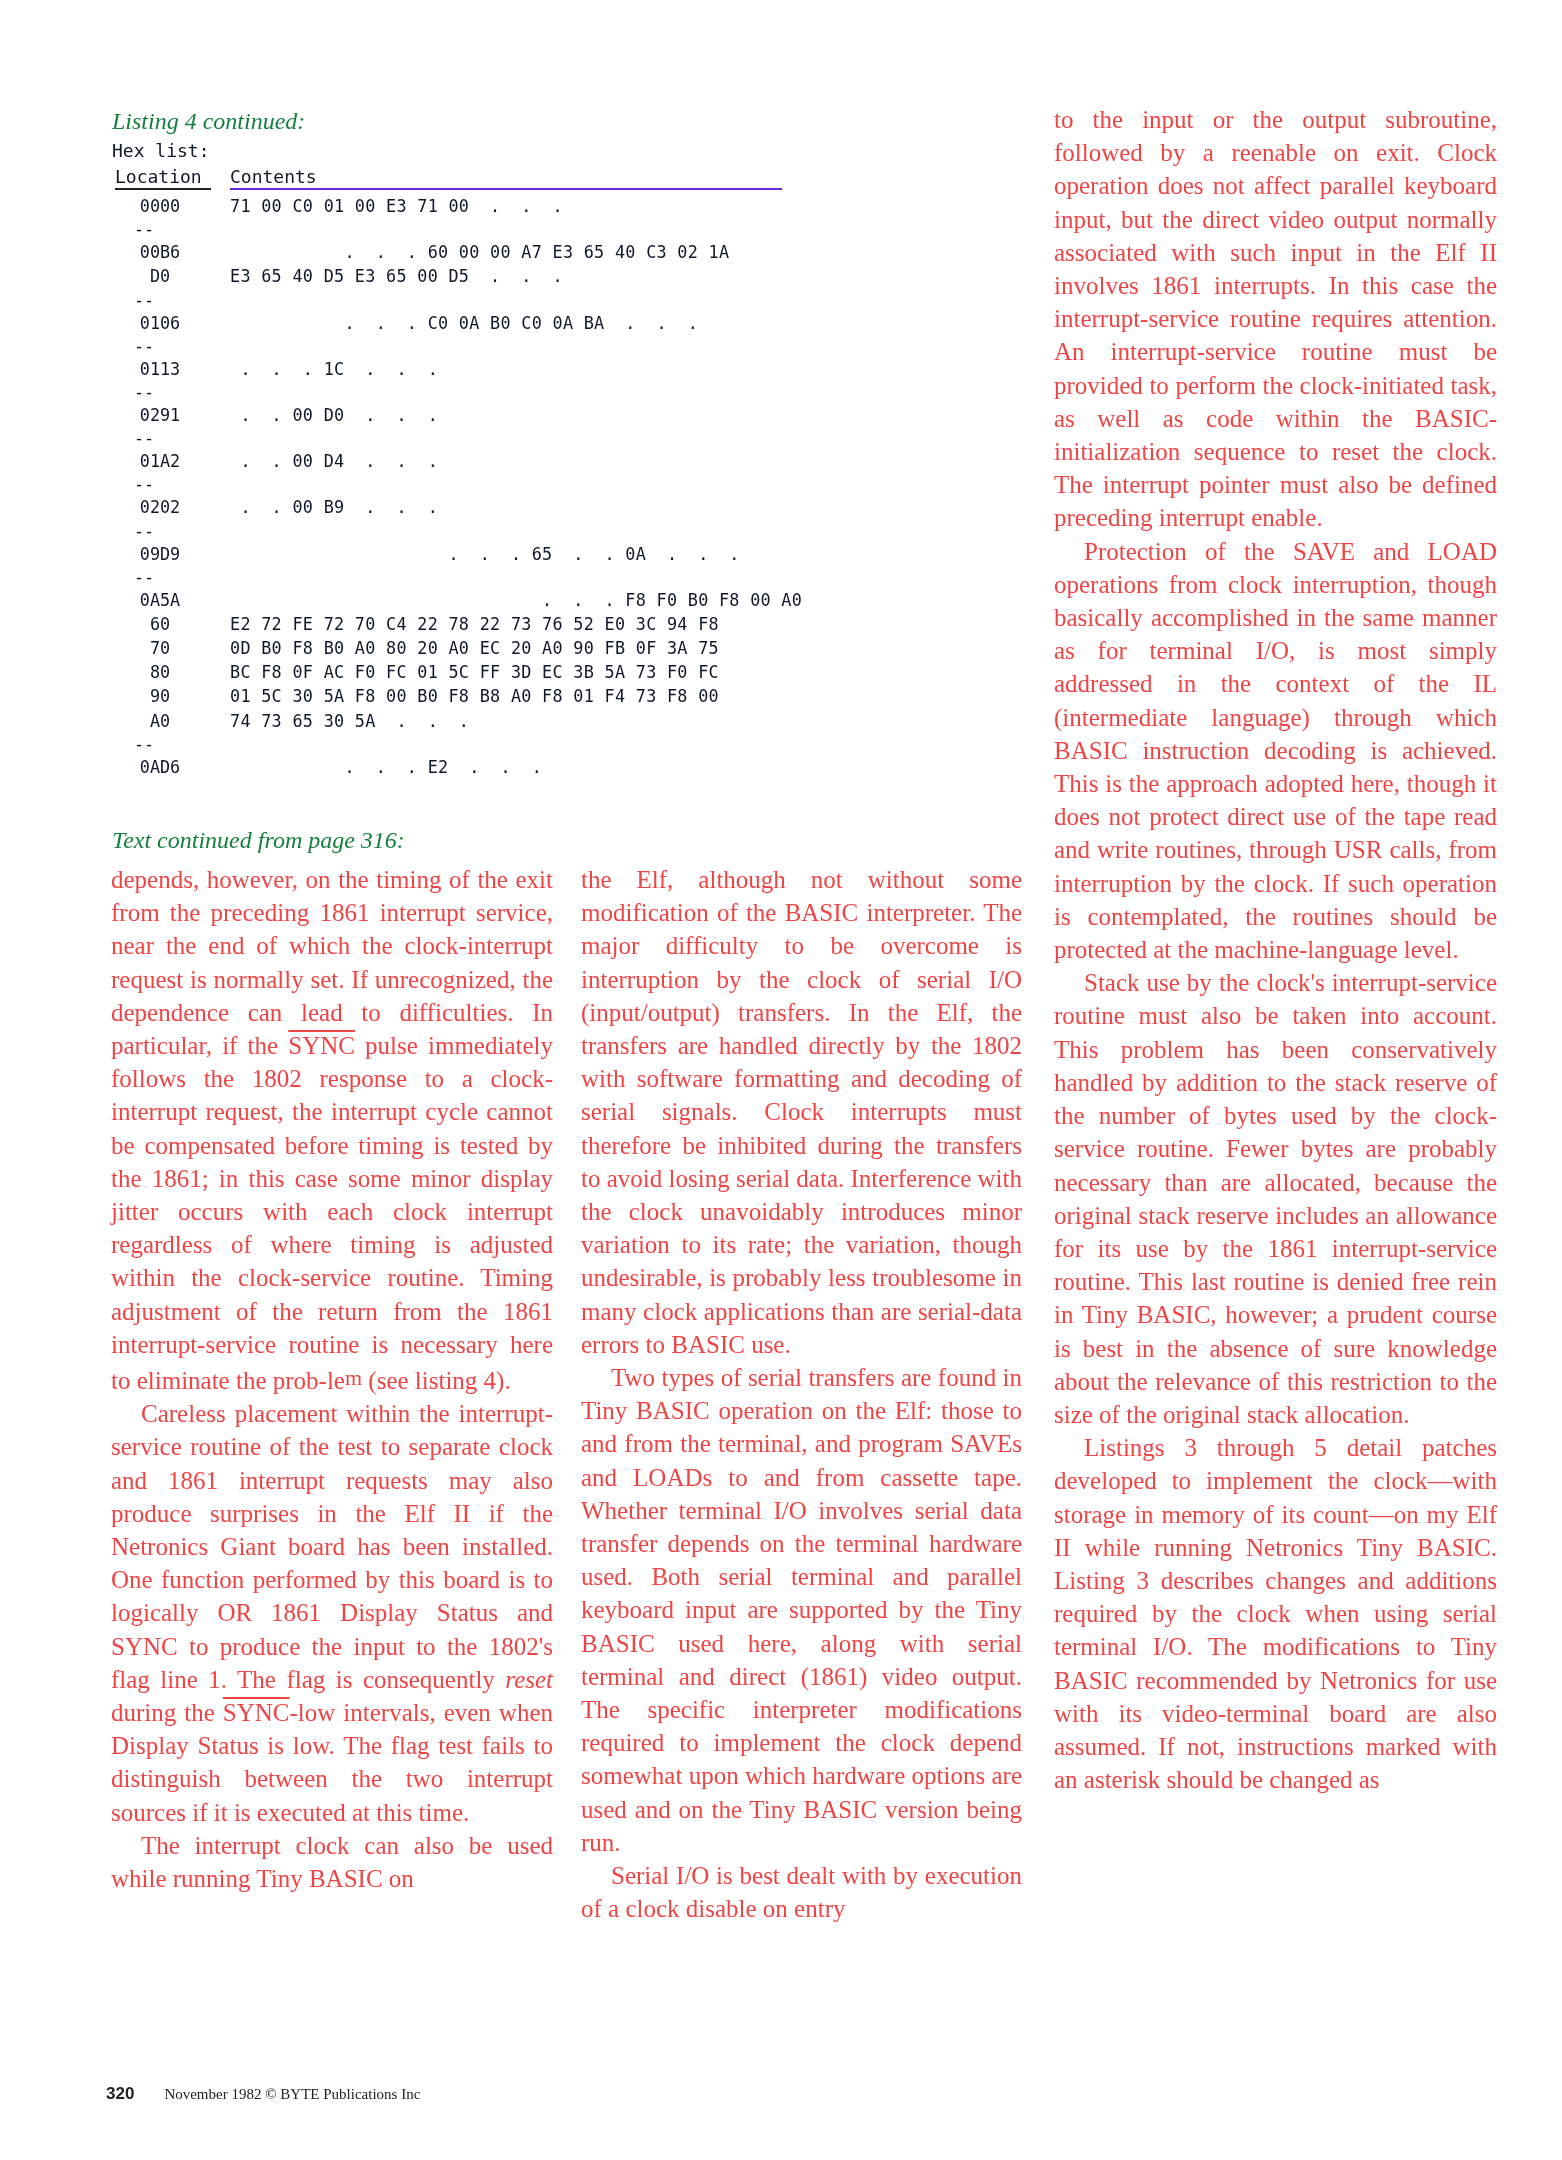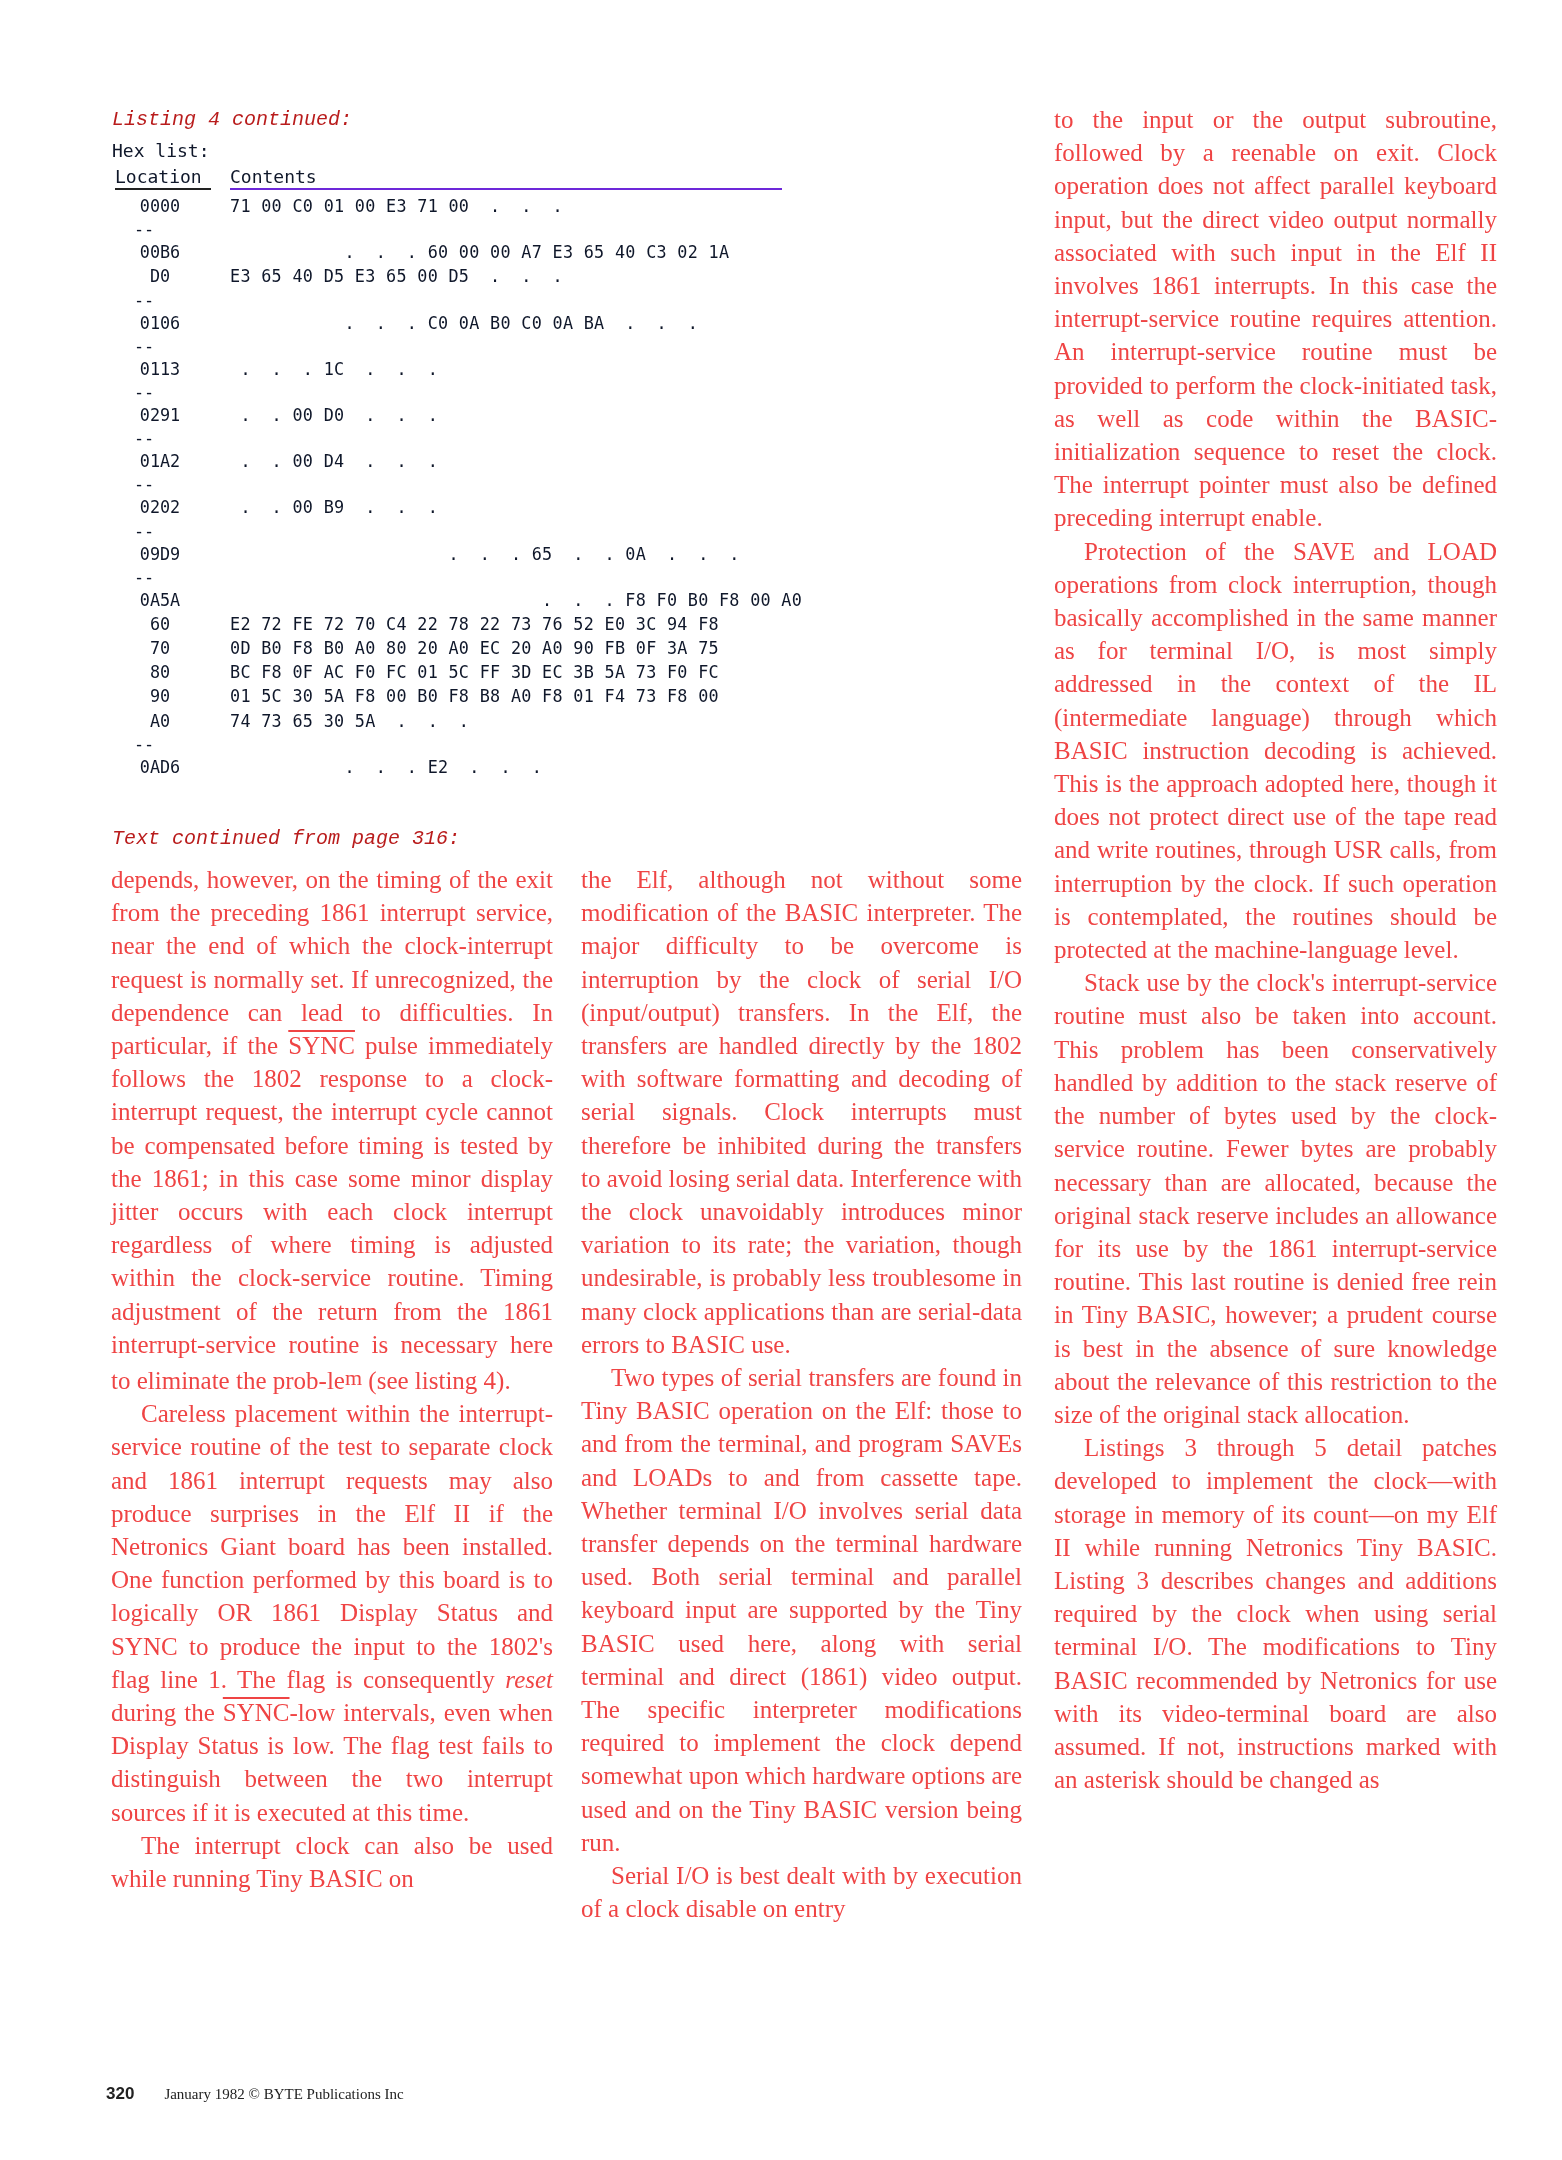--- a/index.html
+++ b/index.html
@@ -1,23 +1,23 @@
 <!DOCTYPE html>
 <html><head>
 <meta charset="utf-8">
 <style>
   html, body { margin: 0; padding: 0; background: #ffffff; }
   body { width: 1562px; height: 2160px; position: relative; overflow: hidden; color: #1a1a1a; }
 
   .caption-italic {
     position: absolute;
-    font-family: Liberation Mono, monospace;
+    font-family: Liberation Serif, serif;
     font-style: italic;
-    font-size: 20px;
-    color: #b91c1c;
+    font-size: 24px;
+    color: #15803d;
   }
 
   
   .hex-block {
     position: absolute; left: 112px; top: 138px; width: 670px;
     font-family: "DejaVu Sans Mono", monospace;
     font-size: 16.8px;
     color: #0f172a;
   }
   .hex-title { height: 26px; line-height: 26px; font-size: 18px; }
@@ -134,14 +134,14 @@
 
 <div class="col col-3">
   <p>to the input or the output subroutine, followed by a reenable on exit. Clock operation does not affect parallel keyboard input, but the direct video output normally associated with such input in the Elf II involves 1861 interrupts. In this case the interrupt-service routine requires attention. An interrupt-service routine must be provided to perform the clock-initiated task, as well as code within the BASIC-initialization sequence to reset the clock. The interrupt pointer must also be defined preceding interrupt enable.</p>
   <p class="indent">Protection of the SAVE and LOAD operations from clock interruption, though basically accomplished in the same manner as for terminal I/O, is most simply addressed in the context of the IL (intermediate language) through which BASIC instruction decoding is achieved. This is the approach adopted here, though it does not protect direct use of the tape read and write routines, through USR calls, from interruption by the clock. If such operation is contemplated, the routines should be protected at the machine-language level.</p>
   <p class="indent">Stack use by the clock's interrupt-service routine must also be taken into account. This problem has been conservatively handled by addition to the stack reserve of the number of bytes used by the clock-service routine. Fewer bytes are probably necessary than are allocated, because the original stack reserve includes an allowance for its use by the 1861 interrupt-service routine. This last routine is denied free rein in Tiny BASIC, however; a prudent course is best in the absence of sure knowledge about the relevance of this restriction to the size of the original stack allocation.</p>
   <p class="indent">Listings 3 through 5 detail patches developed to implement the clock—with storage in memory of its count—on my Elf II while running Netronics Tiny BASIC. Listing 3 describes changes and additions required by the clock when using serial terminal I/O. The modifications to Tiny BASIC recommended by Netronics for use with its video-terminal board are also assumed. If not, instructions marked with an asterisk should be changed as</p>
 </div>
 
 <div class="footer">
   <span class="page-num">320</span>
-  <span class="credit">January 1982 © BYTE Publications Inc</span>
+  <span class="credit">November 1982 © BYTE Publications Inc</span>
 </div>
 
 </body></html>

